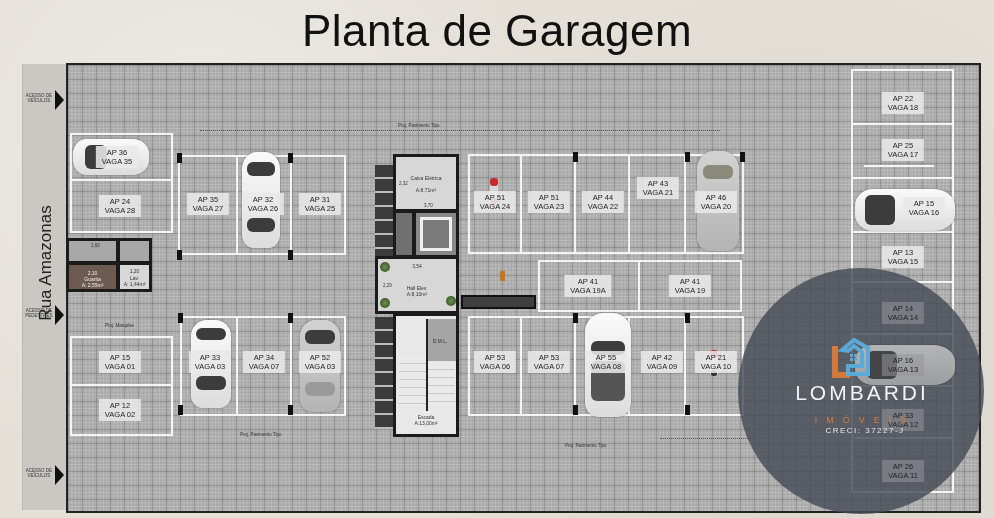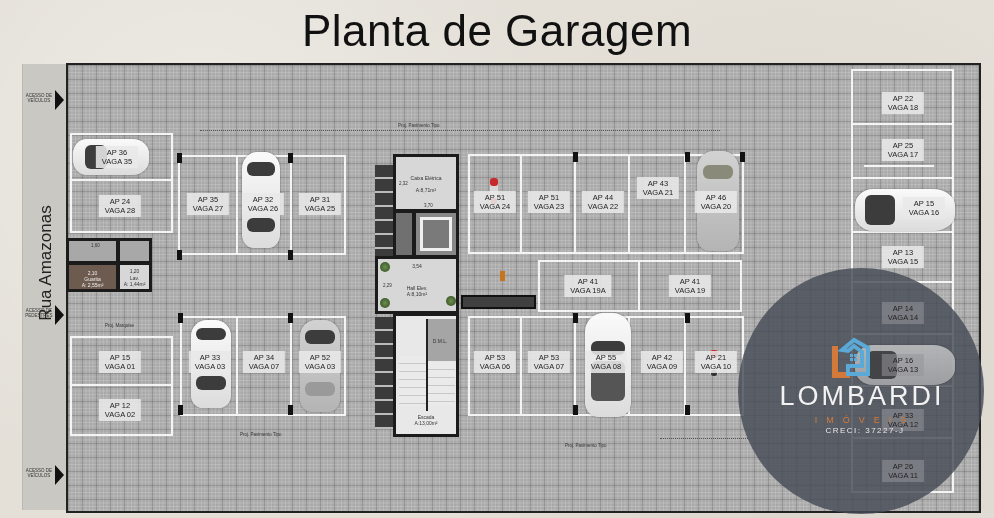--- a/index.html
+++ b/index.html
@@ -38,21 +38,21 @@
   .dim{position:absolute;font-size:4.5px;color:#333;}
   .note{position:absolute;font-size:4.5px;color:#333;white-space:nowrap;}
   .dashline{position:absolute;border-top:1px dotted #555;}
   .shaft{position:absolute;background:#888;border:3px solid #1b1b1b;box-sizing:border-box;}
   .shaft .inner{position:absolute;left:4px;top:4px;right:4px;bottom:4px;border:3px solid #f0f0f0;background:#7a7a7a;}
   .vent-col{position:absolute;width:18px;background:#3b3b3b;}
   .vent-col div{height:14px;border-bottom:2px solid #bbb;box-sizing:border-box;}
   .plant{position:absolute;width:10px;height:10px;border-radius:50%;background:radial-gradient(circle,#6d8f4d,#2f4a22);}
   .stairs{position:absolute;background:repeating-linear-gradient(#eaeaea 0 7px,#c9c9c9 7px 8px);}
   .logo-circle{position:absolute;left:738px;top:268px;width:246px;height:246px;border-radius:50%;background:rgba(70,74,86,.82);}
-  .logo-word{position:absolute;left:762px;top:381px;width:200px;text-align:center;font-size:27px;letter-spacing:3px;color:#f2f2f2;font-weight:normal;}
+  .logo-word{position:absolute;left:762px;top:381px;width:200px;text-align:center;font-size:21px;letter-spacing:3px;color:#f2f2f2;font-weight:normal;}
   .logo-sub{position:absolute;left:785px;top:415px;width:160px;text-align:center;font-size:9px;letter-spacing:9px;color:#d37a3a;}
   .logo-creci{position:absolute;left:790px;top:426px;width:150px;text-align:center;font-size:8px;letter-spacing:1.5px;color:#e8e8e8;}
   .logo-mark{position:absolute;left:828px;top:336px;width:56px;height:44px;}
   .bench{position:absolute;background:#404040;border:2px solid #111;box-sizing:border-box;}
 </style>
 </head>
 <body>
 
 <div class="bg-tex"></div>
 <div class="title">Planta de Garagem</div>

